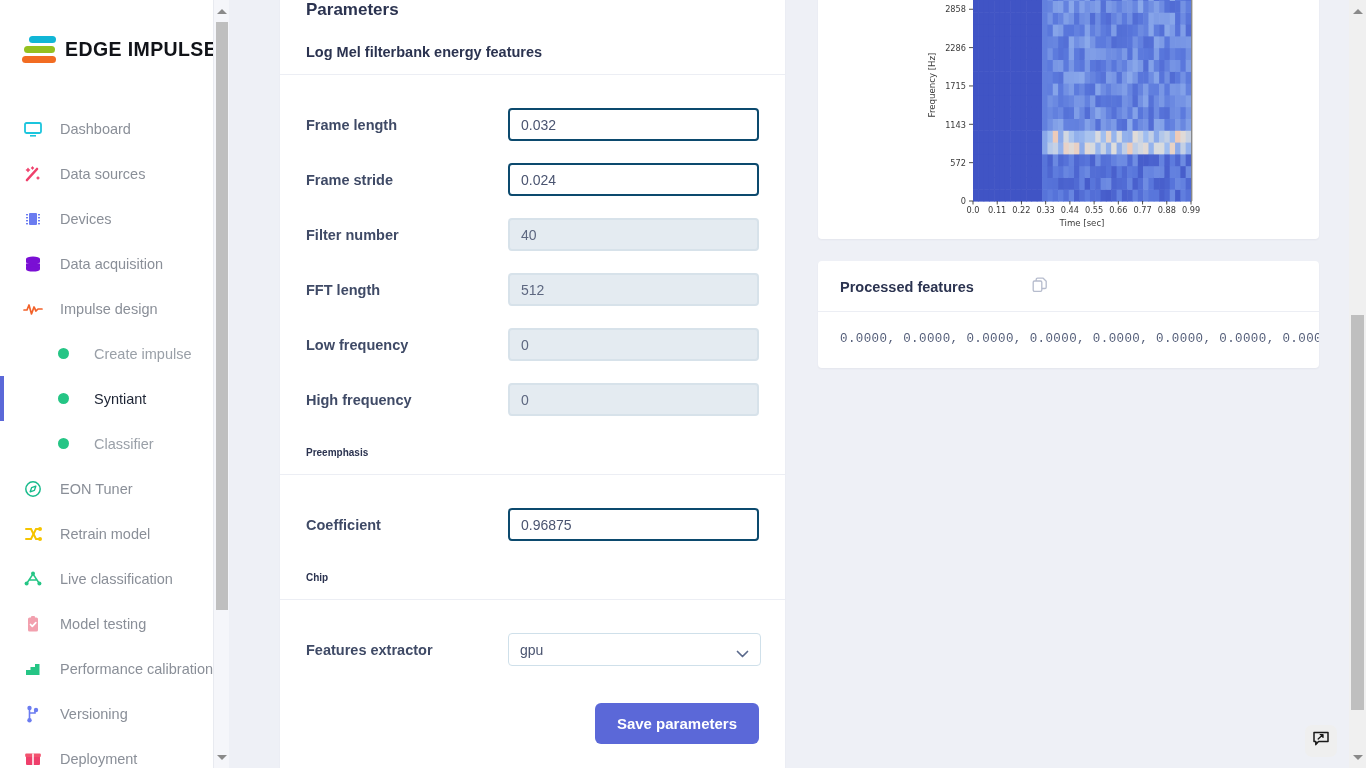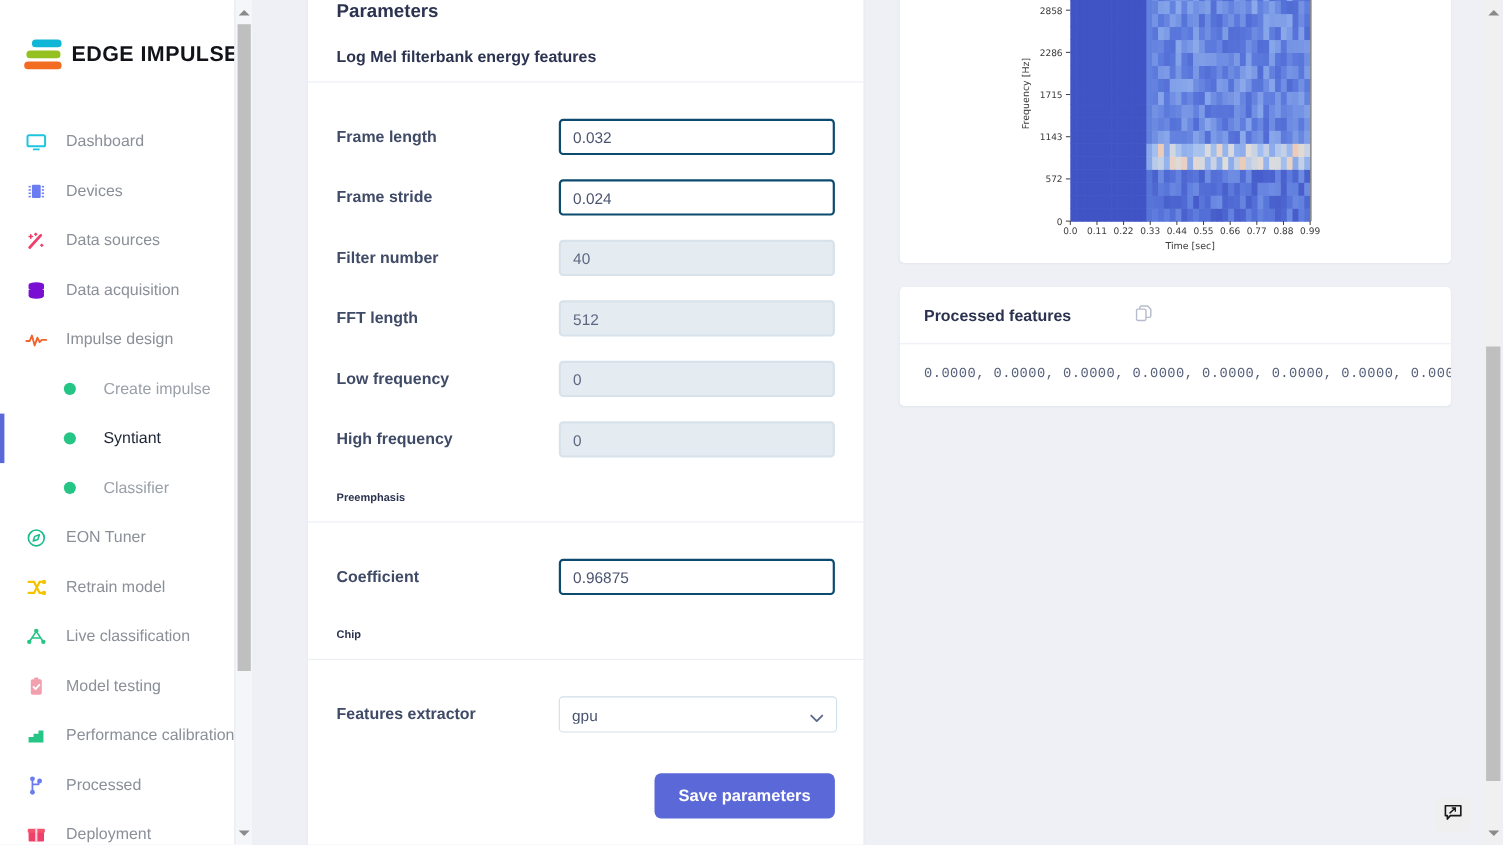--- a/index.html
+++ b/index.html
@@ -247,20 +247,32 @@
     <nav class="nav">
 
       <div class="nav-item">
         <span class="ico">
           <svg width="20" height="20" viewBox="0 0 20 20">
               <rect x="2" y="4" width="16" height="10" rx="1.5" fill="none" stroke="#1bc5dd" stroke-width="1.8"></rect>
               <rect x="7" y="16" width="6" height="1.6" fill="#1bc5dd"></rect>
             </svg>
         </span>
         <span class="lbl">Dashboard</span>
+      </div>
+
+      <div class="nav-item">
+        <span class="ico">
+          <svg width="20" height="20" viewBox="0 0 20 20">
+              <path d="M4 16 L14 5" stroke="#ef3f6b" stroke-width="2.6" stroke-linecap="round"></path>
+              <path d="M5 4.5 L5 7.5 M3.5 6 L6.5 6" stroke="#ef3f6b" stroke-width="1.5" stroke-linecap="round"></path>
+              <path d="M9.5 3 L9.5 5 M8.5 4 L10.5 4" stroke="#ef3f6b" stroke-width="1.3" stroke-linecap="round"></path>
+              <path d="M15 13 L15 15 M14 14 L16 14" stroke="#ef3f6b" stroke-width="1.3" stroke-linecap="round"></path>
+            </svg>
+        </span>
+        <span class="lbl">Data sources</span>
       </div>
 
       <div class="nav-item">
         <span class="ico">
           <svg width="20" height="20" viewBox="0 0 20 20">
               <rect x="6" y="4" width="8" height="12" rx="1" fill="#6b7cf0"></rect>
               <g fill="#6b7cf0">
                 <rect x="3" y="5" width="2" height="1.4"></rect>
                 <rect x="3" y="8" width="2" height="1.4"></rect>
                 <rect x="3" y="11" width="2" height="1.4"></rect>
@@ -271,32 +283,20 @@
                 <rect x="15" y="14" width="2" height="1.4"></rect>
               </g>
             </svg>
         </span>
         <span class="lbl">Devices</span>
       </div>
 
       <div class="nav-item">
         <span class="ico">
           <svg width="20" height="20" viewBox="0 0 20 20">
-              <path d="M4 16 L14 5" stroke="#ef3f6b" stroke-width="2.6" stroke-linecap="round"></path>
-              <path d="M5 4.5 L5 7.5 M3.5 6 L6.5 6" stroke="#ef3f6b" stroke-width="1.5" stroke-linecap="round"></path>
-              <path d="M9.5 3 L9.5 5 M8.5 4 L10.5 4" stroke="#ef3f6b" stroke-width="1.3" stroke-linecap="round"></path>
-              <path d="M15 13 L15 15 M14 14 L16 14" stroke="#ef3f6b" stroke-width="1.3" stroke-linecap="round"></path>
-            </svg>
-        </span>
-        <span class="lbl">Data sources</span>
-      </div>
-
-      <div class="nav-item">
-        <span class="ico">
-          <svg width="20" height="20" viewBox="0 0 20 20">
               <g fill="#7a0fd4">
                 <ellipse cx="10" cy="5" rx="7" ry="2.4"></ellipse>
                 <rect x="3" y="5" width="14" height="3"></rect>
                 <ellipse cx="10" cy="8" rx="7" ry="2.4"></ellipse>
                 <rect x="3" y="9.5" width="14" height="3"></rect>
                 <ellipse cx="10" cy="12.5" rx="7" ry="2.4"></ellipse>
                 <rect x="3" y="13" width="14" height="2"></rect>
                 <ellipse cx="10" cy="15.2" rx="7" ry="2.4"></ellipse>
               </g>
             </svg>
@@ -384,21 +384,21 @@
 
       <div class="nav-item">
         <span class="ico">
           <svg width="20" height="20" viewBox="0 0 20 20">
               <path d="M6.5 5 L6.5 16 M6.5 9 L12 9 L12 6.5" stroke="#6b7cf0" stroke-width="1.6" fill="none"></path>
               <circle cx="6.5" cy="4" r="2.2" fill="#6b7cf0"></circle>
               <circle cx="6.5" cy="16.2" r="2.2" fill="#6b7cf0"></circle>
               <circle cx="13" cy="6" r="2.2" fill="#6b7cf0"></circle>
             </svg>
         </span>
-        <span class="lbl">Processed</span>
+        <span class="lbl">Versioning</span>
       </div>
 
       <div class="nav-item">
         <span class="ico">
           <svg width="20" height="20" viewBox="0 0 20 20">
               <rect x="3" y="7" width="14" height="9" rx="1" fill="#ef3f6b"></rect>
               <rect x="2.2" y="4.5" width="15.6" height="3.6" rx="1" fill="#f2536f"></rect>
               <rect x="9" y="4.5" width="2" height="11.5" fill="#ffffff" opacity="0.75"></rect>
             </svg>
         </span>

